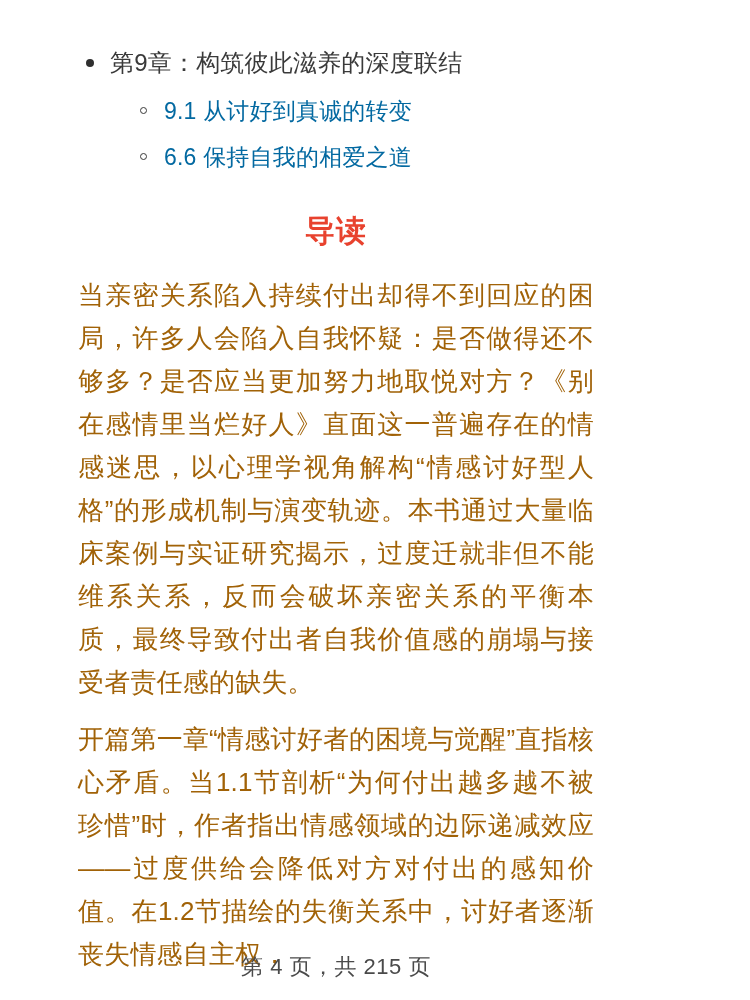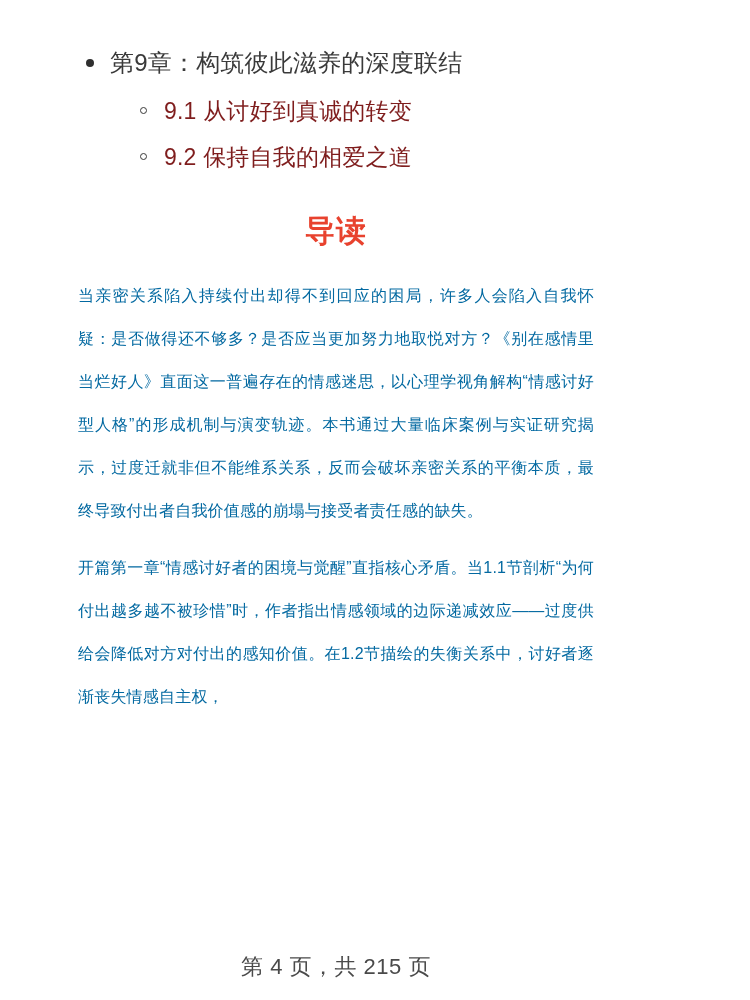--- a/index.html
+++ b/index.html
@@ -49,21 +49,21 @@
   }
   .toc-sub-list {
     margin: 0;
     padding: 0;
     list-style: none;
   }
   .toc-sub {
     position: relative;
     font-size: 23px;
     line-height: 31px;
-    color: #7f1d1d;
+    color: #0369a1;
     padding-left: 86px;
     margin-bottom: 15px;
     letter-spacing: 0.2px;
   }
   .toc-sub .circle {
     position: absolute;
     left: 62px;
     top: 11px;
     width: 7px;
     height: 7px;
@@ -78,23 +78,23 @@
     font-weight: bold;
     color: #e8422e;
     margin-top: 38px;
     margin-bottom: 22px;
     letter-spacing: 1px;
     text-align: center;
   }
 
   
   .para {
-    font-size: 16px;
+    font-size: 26px;
     line-height: 43px;
-    color: #0369a1;
+    color: #a16207;
     text-align: justify;
     text-justify: inter-ideograph;
     margin: 0 0 14px 0;
     letter-spacing: 0.2px;
   }
 
   
   .footer {
     position: absolute;
     left: 0;
@@ -117,21 +117,21 @@
       <span>第9章：构筑彼此滋养的深度联结</span>
     </li>
     <li>
       <ul class="toc-sub-list">
         <li class="toc-sub">
           <span class="circle"></span>
           <span>9.1 从讨好到真诚的转变</span>
         </li>
         <li class="toc-sub">
           <span class="circle"></span>
-          <span>9.2 保持自我的相爱之道</span>
+          <span>6.6 保持自我的相爱之道</span>
         </li>
       </ul>
     </li>
   </ul>
 
   <div class="section-heading">导读</div>
 
   <p class="para">当亲密关系陷入持续付出却得不到回应的困局，许多人会陷入自我怀疑：是否做得还不够多？是否应当更加努力地取悦对方？《别在感情里当烂好人》直面这一普遍存在的情感迷思，以心理学视角解构“情感讨好型人格”的形成机制与演变轨迹。本书通过大量临床案例与实证研究揭示，过度迁就非但不能维系关系，反而会破坏亲密关系的平衡本质，最终导致付出者自我价值感的崩塌与接受者责任感的缺失。</p>
   <p class="para">开篇第一章“情感讨好者的困境与觉醒”直指核心矛盾。当1.1节剖析“为何付出越多越不被珍惜”时，作者指出情感领域的边际递减效应——过度供给会降低对方对付出的感知价值。在1.2节描绘的失衡关系中，讨好者逐渐丧失情感自主权，</p>
 

